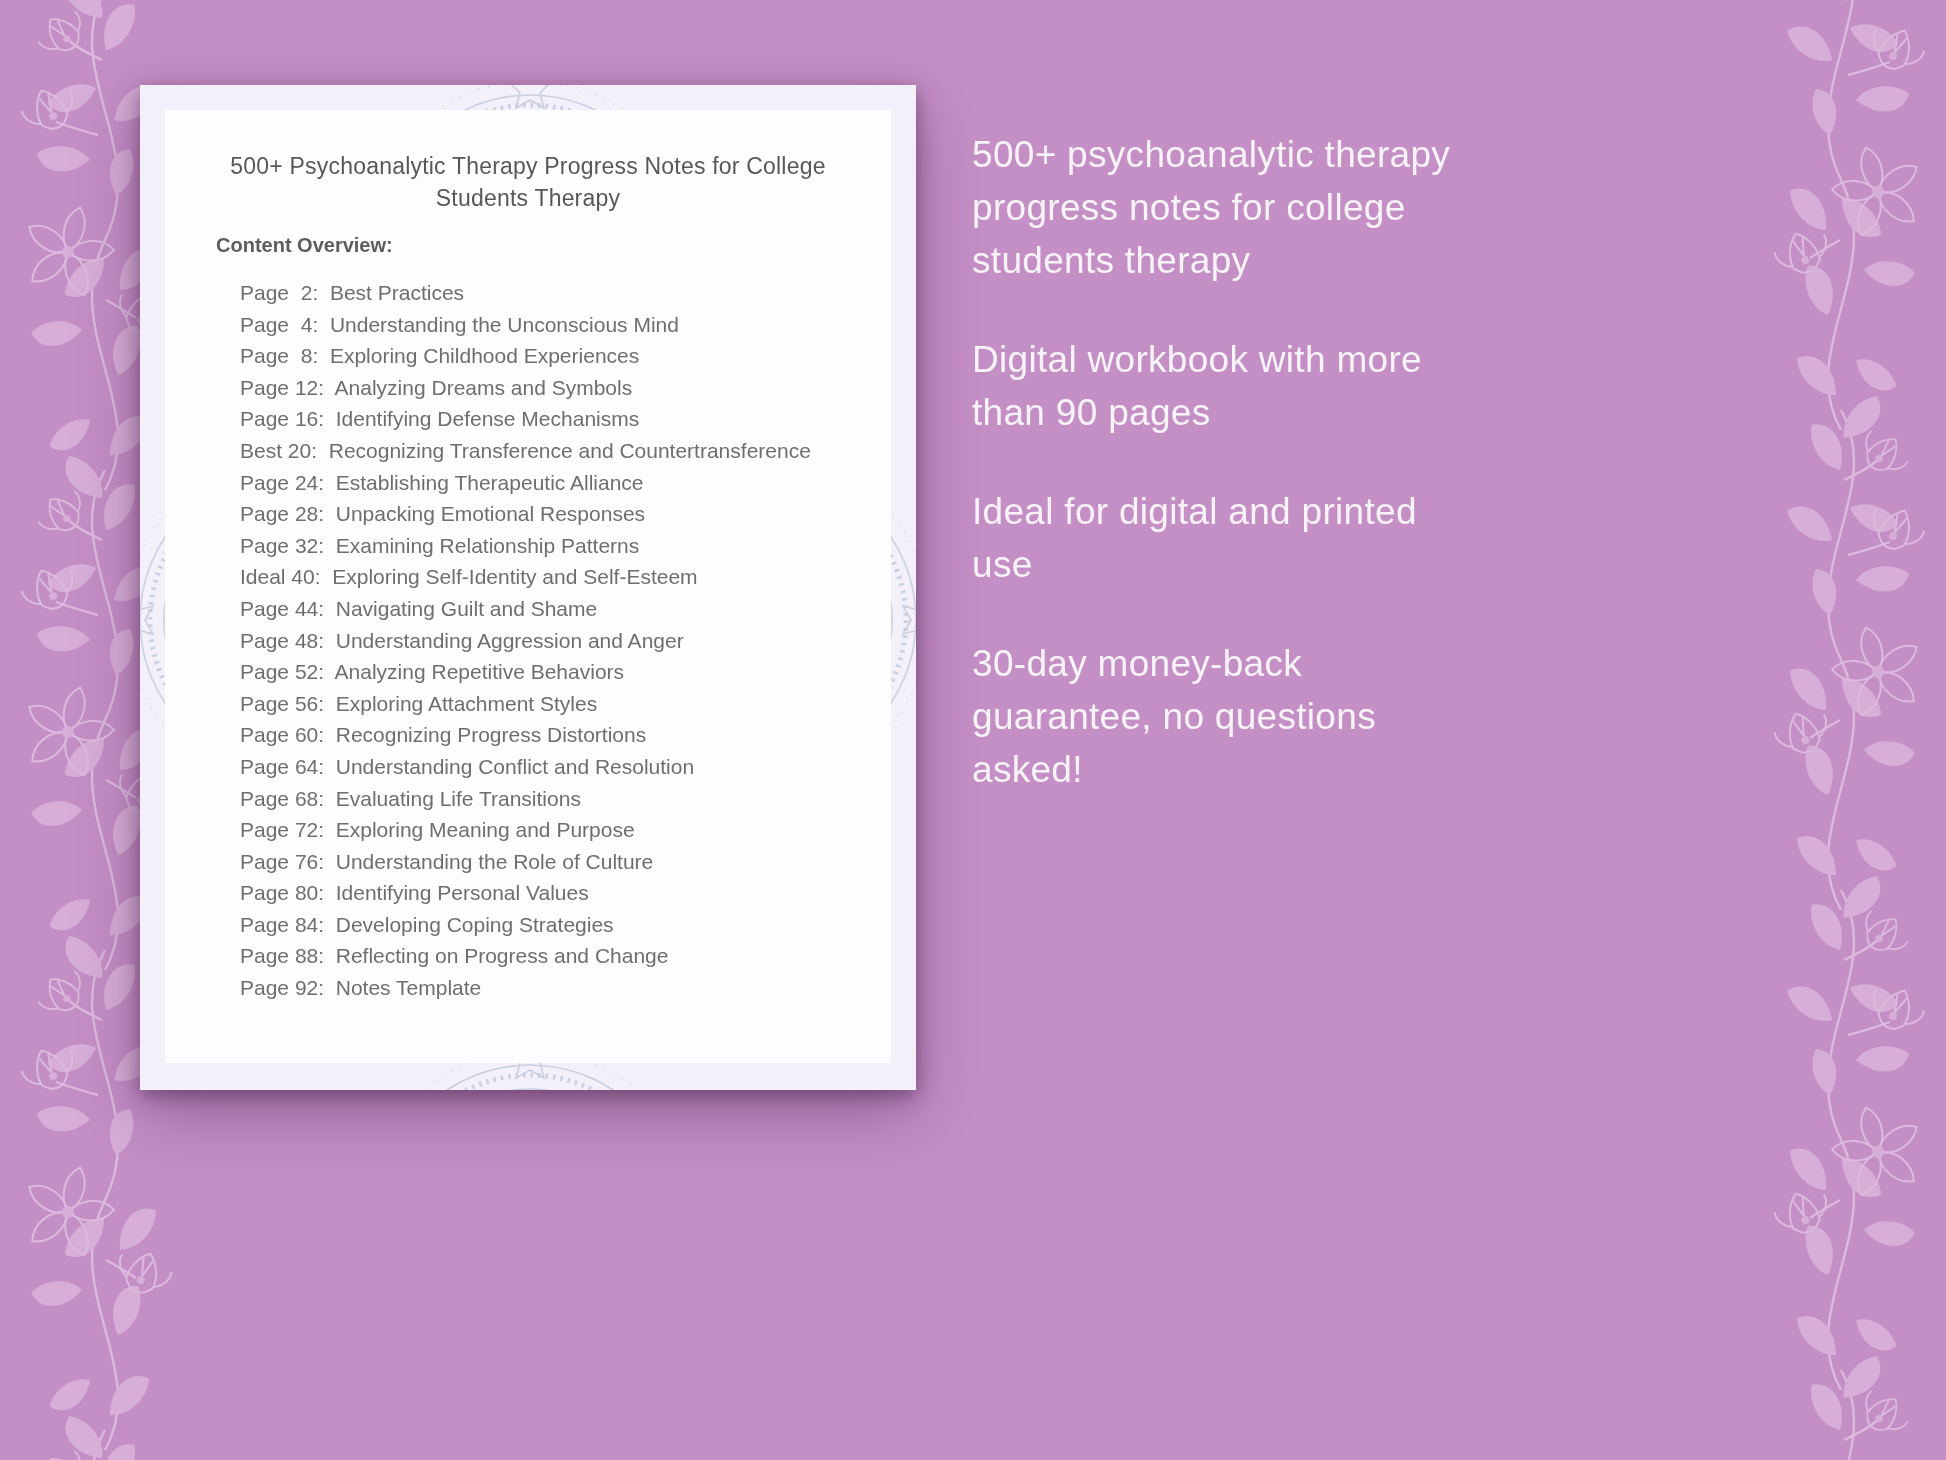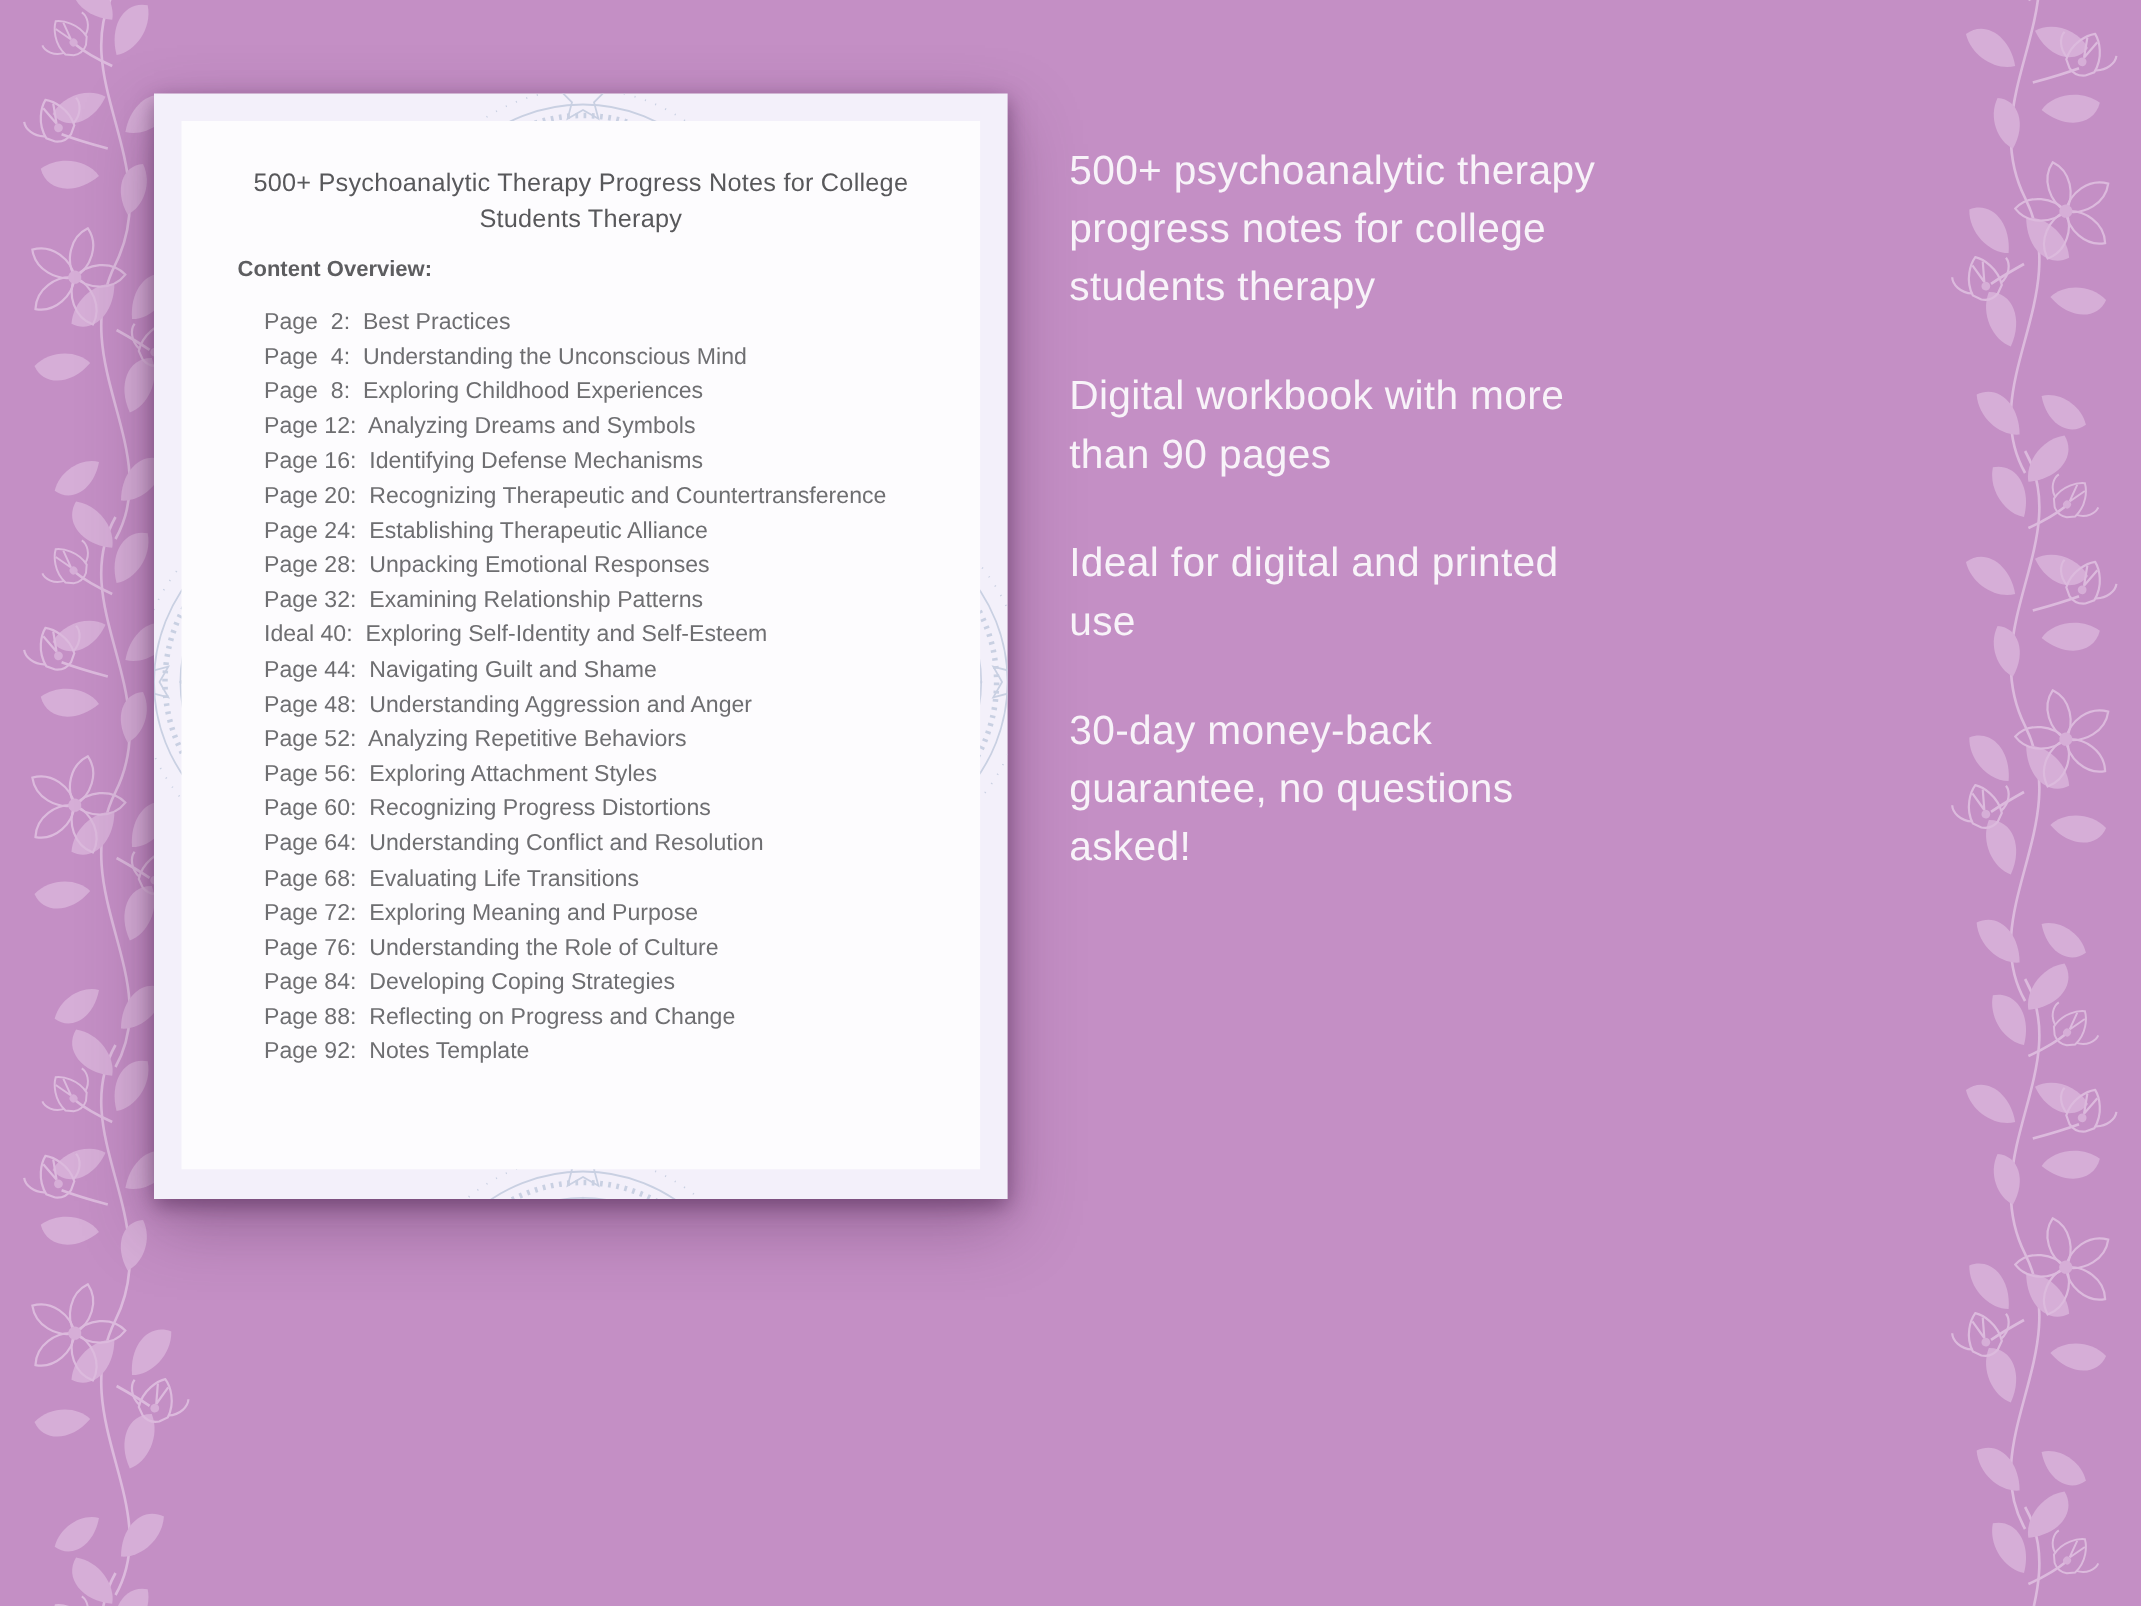--- a/index.html
+++ b/index.html
@@ -140,34 +140,35 @@
     </svg>
     <div class="page">
       <h1 class="doc-title">500+ Psychoanalytic Therapy Progress Notes for College Students Therapy</h1>
       <div class="overview">Content Overview:</div>
       <div class="toc">
           <div class="toc-item">Page  2:  Best Practices</div>
           <div class="toc-item">Page  4:  Understanding the Unconscious Mind</div>
           <div class="toc-item">Page  8:  Exploring Childhood Experiences</div>
           <div class="toc-item">Page 12:  Analyzing Dreams and Symbols</div>
           <div class="toc-item">Page 16:  Identifying Defense Mechanisms</div>
-          <div class="toc-item">Page 20:  Recognizing Therapeutic and Countertransference</div>
+          <div class="toc-item">Best 20:  Recognizing Transference and Countertransference</div>
           <div class="toc-item">Page 24:  Establishing Therapeutic Alliance</div>
           <div class="toc-item">Page 28:  Unpacking Emotional Responses</div>
           <div class="toc-item">Page 32:  Examining Relationship Patterns</div>
           <div class="toc-item">Ideal 40:  Exploring Self-Identity and Self-Esteem</div>
           <div class="toc-item">Page 44:  Navigating Guilt and Shame</div>
           <div class="toc-item">Page 48:  Understanding Aggression and Anger</div>
           <div class="toc-item">Page 52:  Analyzing Repetitive Behaviors</div>
           <div class="toc-item">Page 56:  Exploring Attachment Styles</div>
           <div class="toc-item">Page 60:  Recognizing Progress Distortions</div>
           <div class="toc-item">Page 64:  Understanding Conflict and Resolution</div>
           <div class="toc-item">Page 68:  Evaluating Life Transitions</div>
           <div class="toc-item">Page 72:  Exploring Meaning and Purpose</div>
           <div class="toc-item">Page 76:  Understanding the Role of Culture</div>
+          <div class="toc-item">Page 80:  Identifying Personal Values</div>
           <div class="toc-item">Page 84:  Developing Coping Strategies</div>
           <div class="toc-item">Page 88:  Reflecting on Progress and Change</div>
           <div class="toc-item">Page 92:  Notes Template</div>
         </div>
     </div>
   </div>
 
   <div class="benefits">
       <p>500+ psychoanalytic therapy progress notes for college students therapy</p>
       <p>Digital workbook with more than 90 pages</p>

